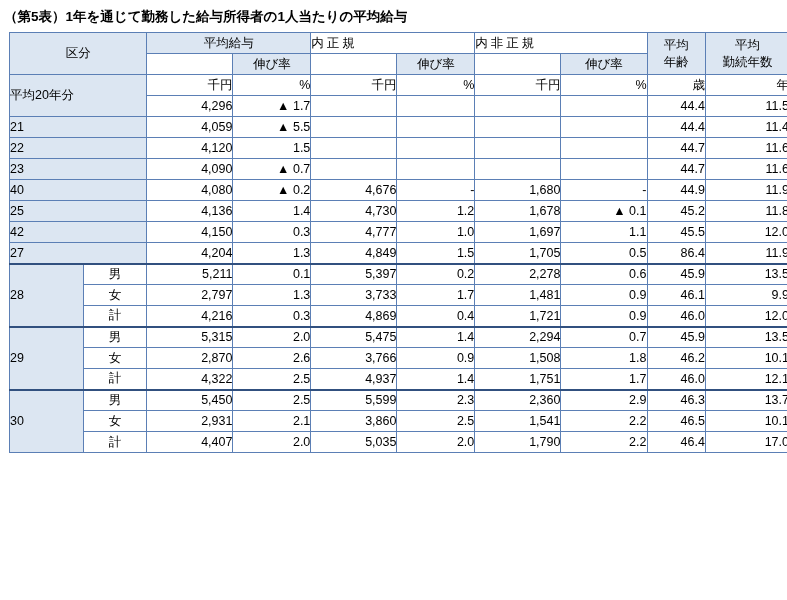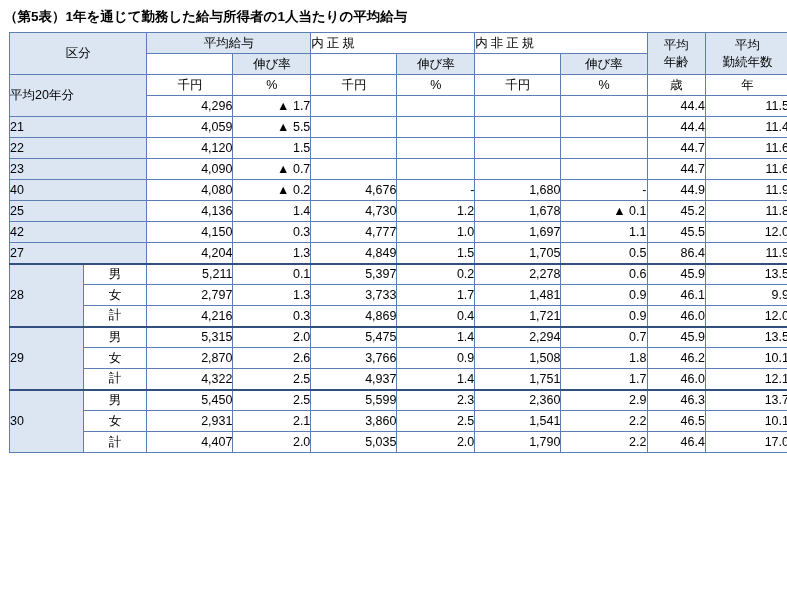--- a/index.html
+++ b/index.html
@@ -48,21 +48,21 @@
     text-align: center;
     vertical-align: middle;
     font-size: 12.5px;
   }
   .hdr-plain {
     background: #ffffff;
     vertical-align: middle;
   }
   .unit {
     background: #ffffff;
-    text-align: center;
+    text-align: right;
     padding-right: 5px;
     vertical-align: middle;
     font-size: 12px;
   }
   .rowlabel {
     background: #dce6f2;
     text-align: left;
     vertical-align: middle;
   }
   .rowlabel-sub {

